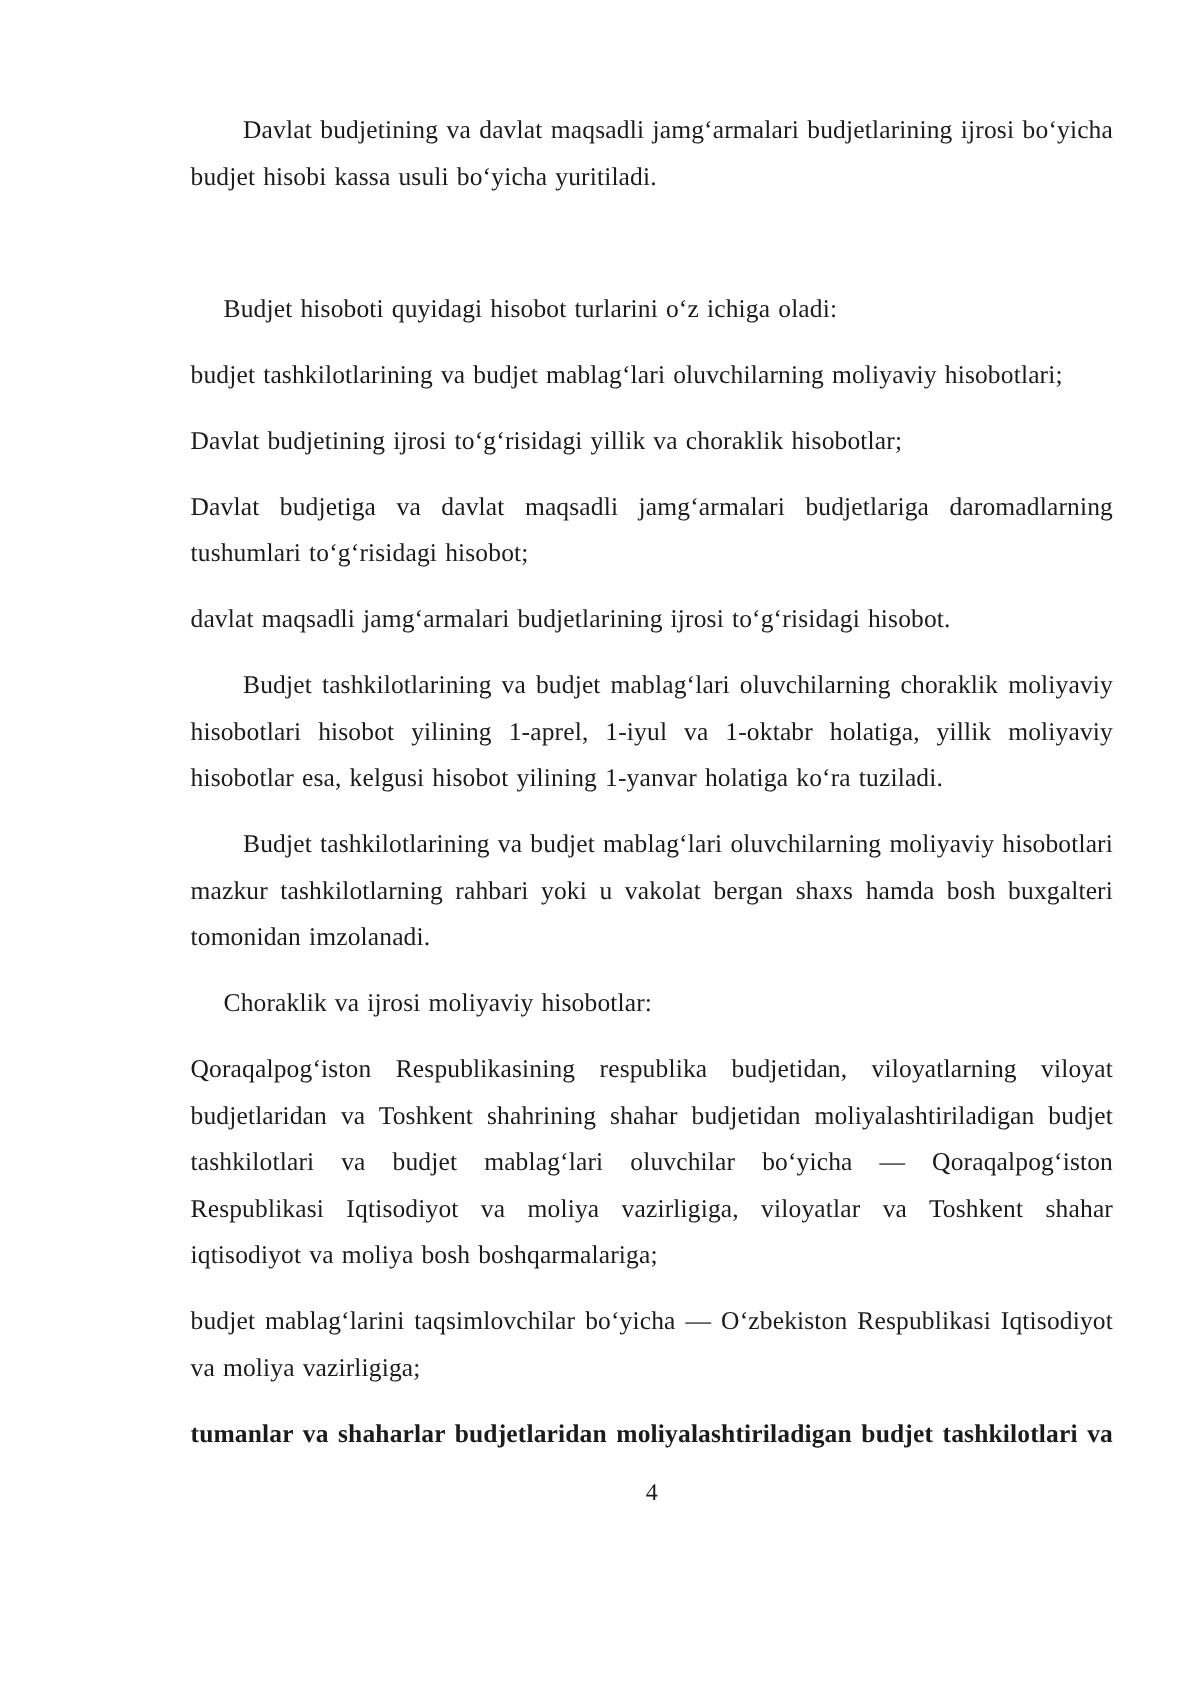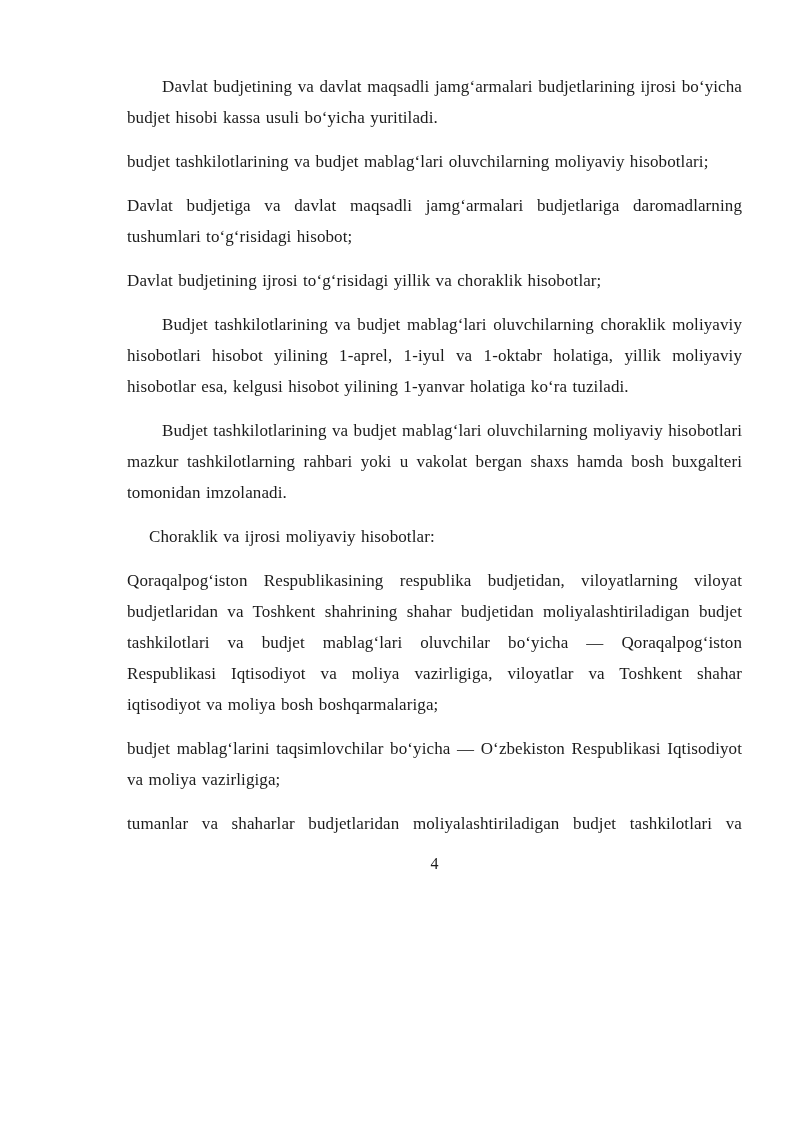--- a/index.html
+++ b/index.html
@@ -32,38 +32,40 @@
     margin: 0 0 13px 0;
     font-size: 17px;
     line-height: 31px;
     text-align: justify;
     letter-spacing: 0.1px;
     word-spacing: 1px;
   }
   .indent-first { text-indent: 35px; }
   .indent-small { text-indent: 22px; }
   .gap-before   { margin-top: 57px !important; }
-  .justify-last { text-align-last: justify; }
+  .justify-last { text-align-last: justify; font-weight: bold; }
   .page-number {
     width: 615px;
     text-align: center;
     font-size: 16px;
     line-height: 24px;
     margin-top: 1px;
   }
 </style>
 </head>
 <body>
 
 <div class="page">
   <div class="text-block">
     <p class="indent-first">Davlat budjetining va davlat maqsadli jamgʻarmalari budjetlarining ijrosi boʻyicha budjet hisobi kassa usuli boʻyicha yuritiladi.</p>
+    <p class="indent-small gap-before">Budjet hisoboti quyidagi hisobot turlarini oʻz ichiga oladi:</p>
     <p>budjet tashkilotlarining va budjet mablagʻlari oluvchilarning moliyaviy hisobotlari;</p>
+    <p>Davlat budjetining ijrosi toʻgʻrisidagi yillik va choraklik hisobotlar;</p>
     <p>Davlat budjetiga va davlat maqsadli jamgʻarmalari budjetlariga daromadlarning tushumlari toʻgʻrisidagi hisobot;</p>
-    <p>Davlat budjetining ijrosi toʻgʻrisidagi yillik va choraklik hisobotlar;</p>
+    <p>davlat maqsadli jamgʻarmalari budjetlarining ijrosi toʻgʻrisidagi hisobot.</p>
     <p class="indent-first">Budjet tashkilotlarining va budjet mablagʻlari oluvchilarning choraklik moliyaviy hisobotlari hisobot yilining 1-aprel, 1-iyul va 1-oktabr holatiga, yillik moliyaviy hisobotlar esa, kelgusi hisobot yilining 1-yanvar holatiga koʻra tuziladi.</p>
     <p class="indent-first">Budjet tashkilotlarining va budjet mablagʻlari oluvchilarning moliyaviy hisobotlari mazkur tashkilotlarning rahbari yoki u vakolat bergan shaxs hamda bosh buxgalteri tomonidan imzolanadi.</p>
     <p class="indent-small">Choraklik va ijrosi moliyaviy hisobotlar:</p>
     <p>Qoraqalpogʻiston Respublikasining respublika budjetidan, viloyatlarning viloyat budjetlaridan va Toshkent shahrining shahar budjetidan moliyalashtiriladigan budjet tashkilotlari va budjet mablagʻlari oluvchilar boʻyicha — Qoraqalpogʻiston Respublikasi Iqtisodiyot va moliya vazirligiga, viloyatlar va Toshkent shahar iqtisodiyot va moliya bosh boshqarmalariga;</p>
     <p>budjet mablagʻlarini taqsimlovchilar boʻyicha — Oʻzbekiston Respublikasi Iqtisodiyot va moliya vazirligiga;</p>
     <p class="justify-last">tumanlar va shaharlar budjetlaridan moliyalashtiriladigan budjet tashkilotlari va</p>
   </div>
   <div class="page-number">4</div>
 </div>
 

